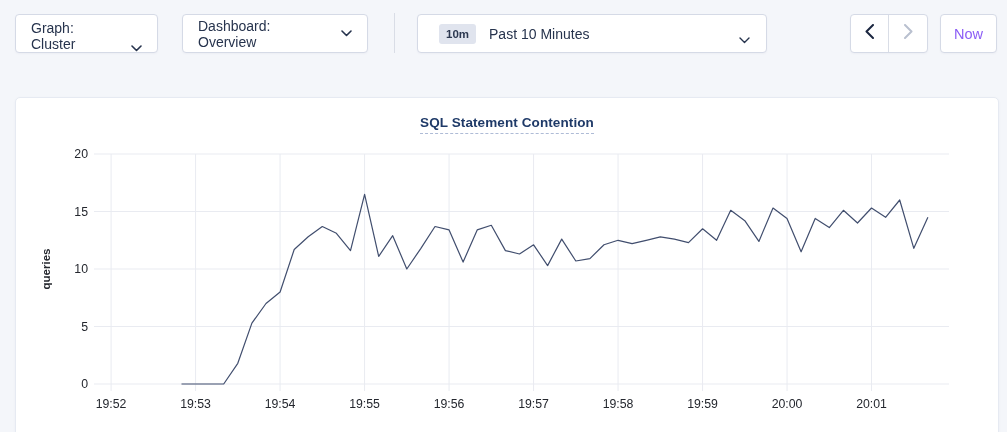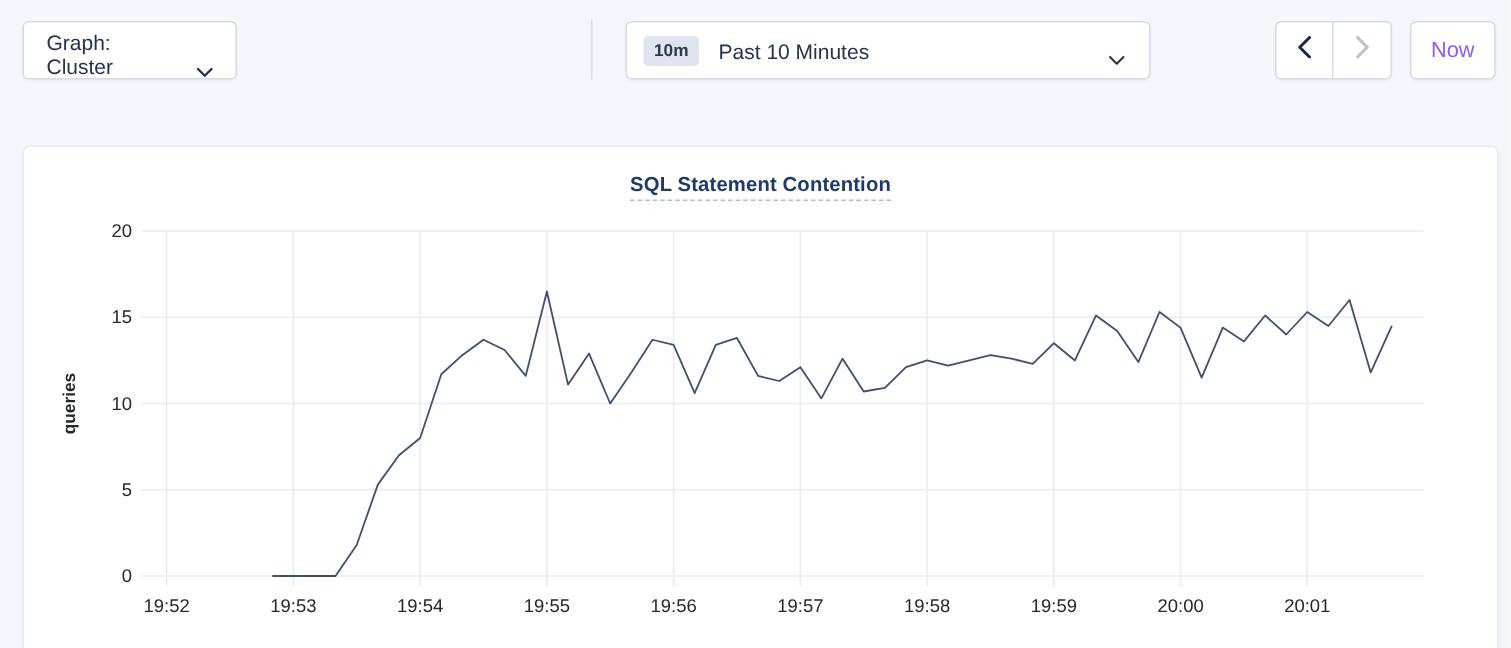--- a/index.html
+++ b/index.html
@@ -17,21 +17,21 @@
     background:#ffffff; border:1px solid #d5dae6; border-radius:4px;
     display:flex; align-items:center;
     font-size:14px; color:#26334d; cursor:pointer;
     box-shadow:0 1px 2px rgba(50,60,90,.04);
   }
   .dropdown { justify-content:space-between; padding:0 15px; }
   .dropdown .chev { margin-left:12px; display:flex; }
   #graph-dd   { left:15px;  width:143px;align-items:flex-end; }
   #dash-dd    { left:182px; width:186px; }
   .vdivider { position:absolute; left:394px; top:13px; height:40px; width:1px; background:#d9dde6; }
-  #time-picker { left:417px; width:350px; padding:0 16px 0 11px; }
+  #time-picker { left:417px; width:350px; padding:0 16px 0 21px; }
   .time-badge {
     background:#e0e4ee; color:#2c3850; font-weight:bold; font-size:11.5px;
     border-radius:3px; padding:4px 7px; margin-right:13px;
   }
   #time-picker .chev { position:absolute; right:16px; top:16px; }
   .nav-group { position:absolute; left:850px; top:14px; width:78px; height:39px;
     background:#fff; border:1px solid #d5dae6; border-radius:4px; display:flex;
     box-shadow:0 1px 2px rgba(50,60,90,.04); }
   .nav-cell { width:39px; height:100%; display:flex; align-items:center; justify-content:center; cursor:pointer; }
   .nav-cell:first-child { border-right:1px solid #d9dde6; }
@@ -57,20 +57,28 @@
 <div class="toolbar">
   <div class="btn dropdown" id="graph-dd">
     <span>Graph: Cluster</span>
     <span class="chev">
       <svg width="11" height="7" viewBox="0 0 11 7">
           <path d="M1 1 L5.5 5.5 L10 1" fill="none" stroke="#26334d" stroke-width="1.6" stroke-linecap="round" stroke-linejoin="round"></path>
         </svg>
     </span>
   </div>
 
+  <div class="btn dropdown" id="dash-dd">
+    <span>Dashboard: Overview</span>
+    <span class="chev">
+      <svg width="11" height="7" viewBox="0 0 11 7">
+          <path d="M1 1 L5.5 5.5 L10 1" fill="none" stroke="#26334d" stroke-width="1.6" stroke-linecap="round" stroke-linejoin="round"></path>
+        </svg>
+    </span>
+  </div>
 
   <div class="vdivider"></div>
 
   <div class="btn" id="time-picker">
     <span class="time-badge">10m</span>
     <span>Past 10 Minutes</span>
     <span class="chev">
       <svg width="11" height="7" viewBox="0 0 11 7">
           <path d="M1 1 L5.5 5.5 L10 1" fill="none" stroke="#26334d" stroke-width="1.4" stroke-linecap="round" stroke-linejoin="round"></path>
         </svg>

